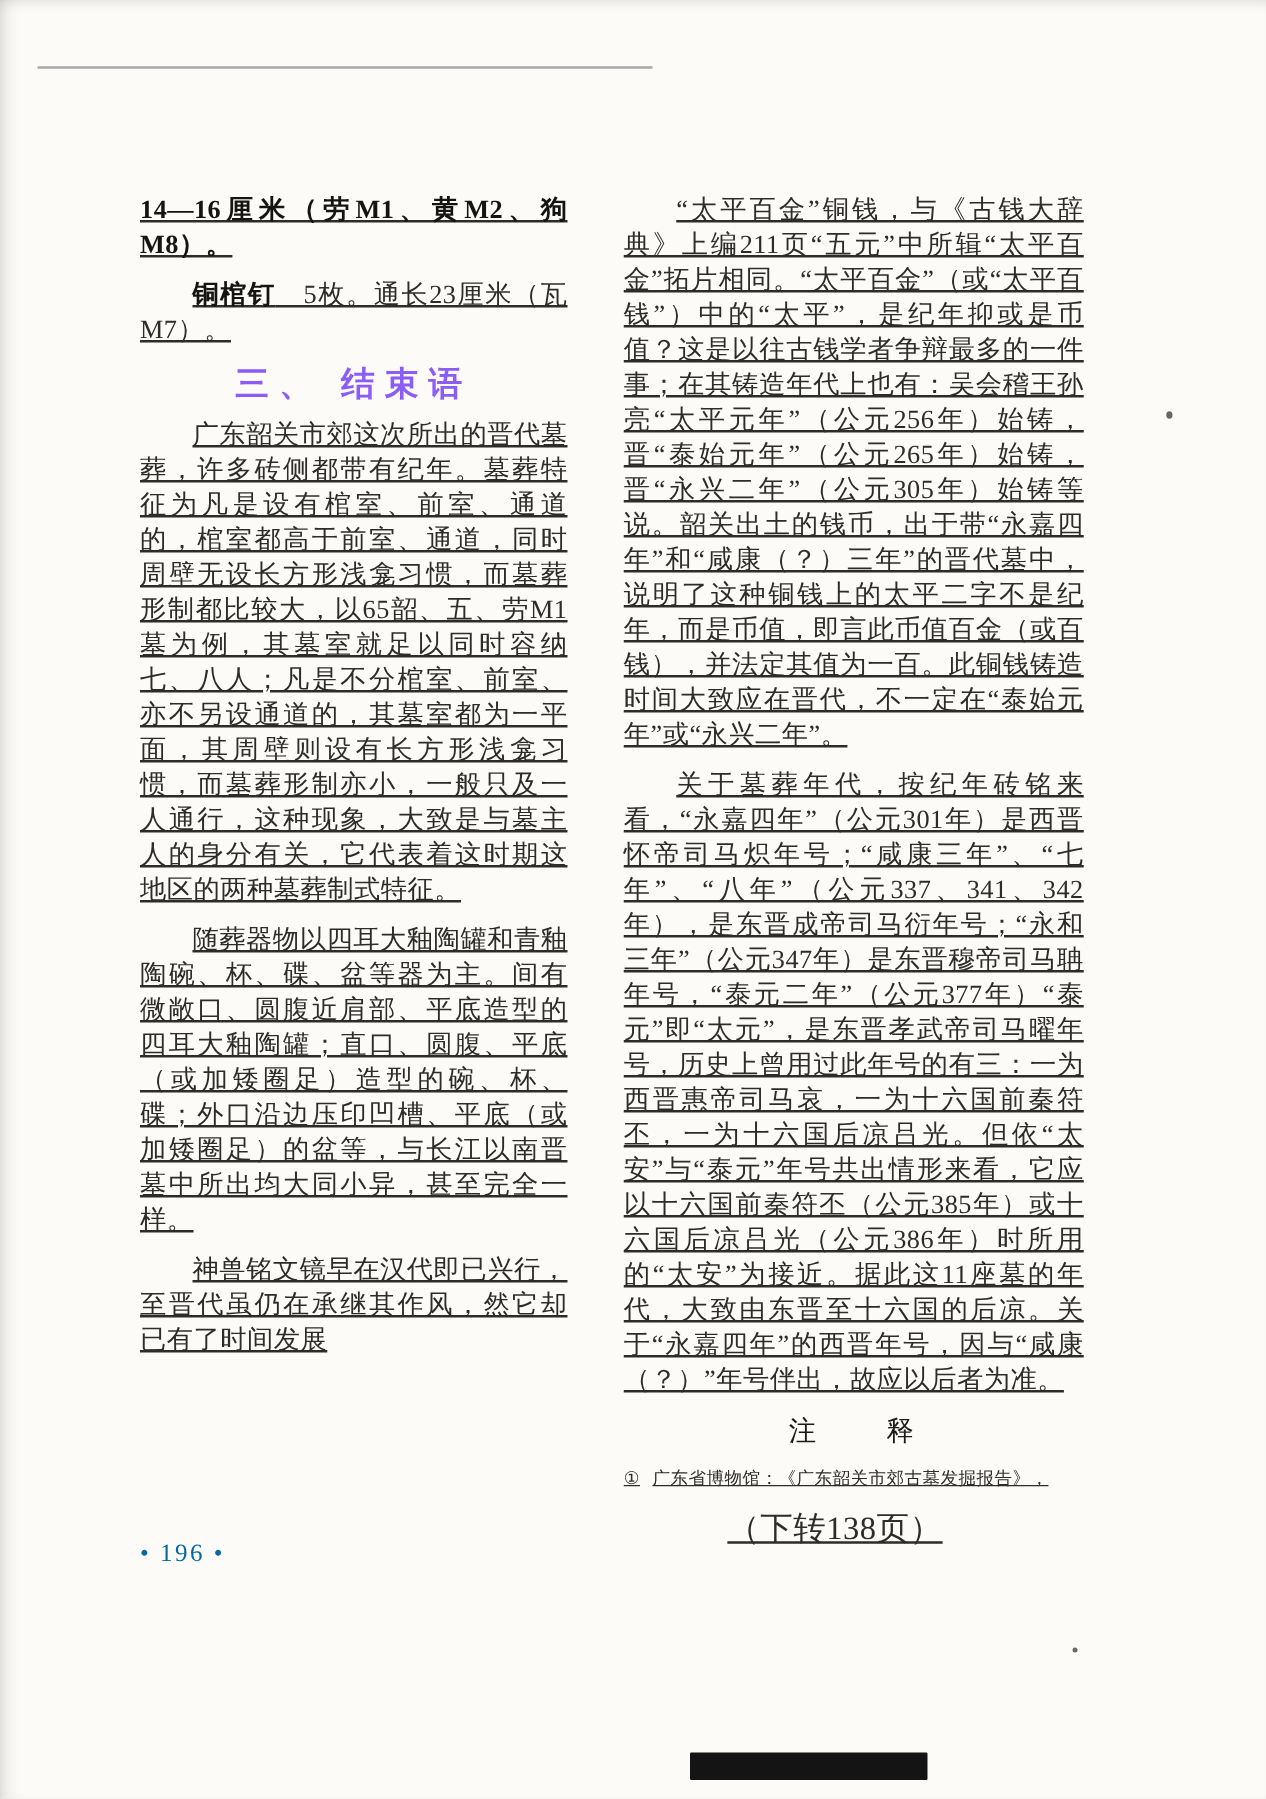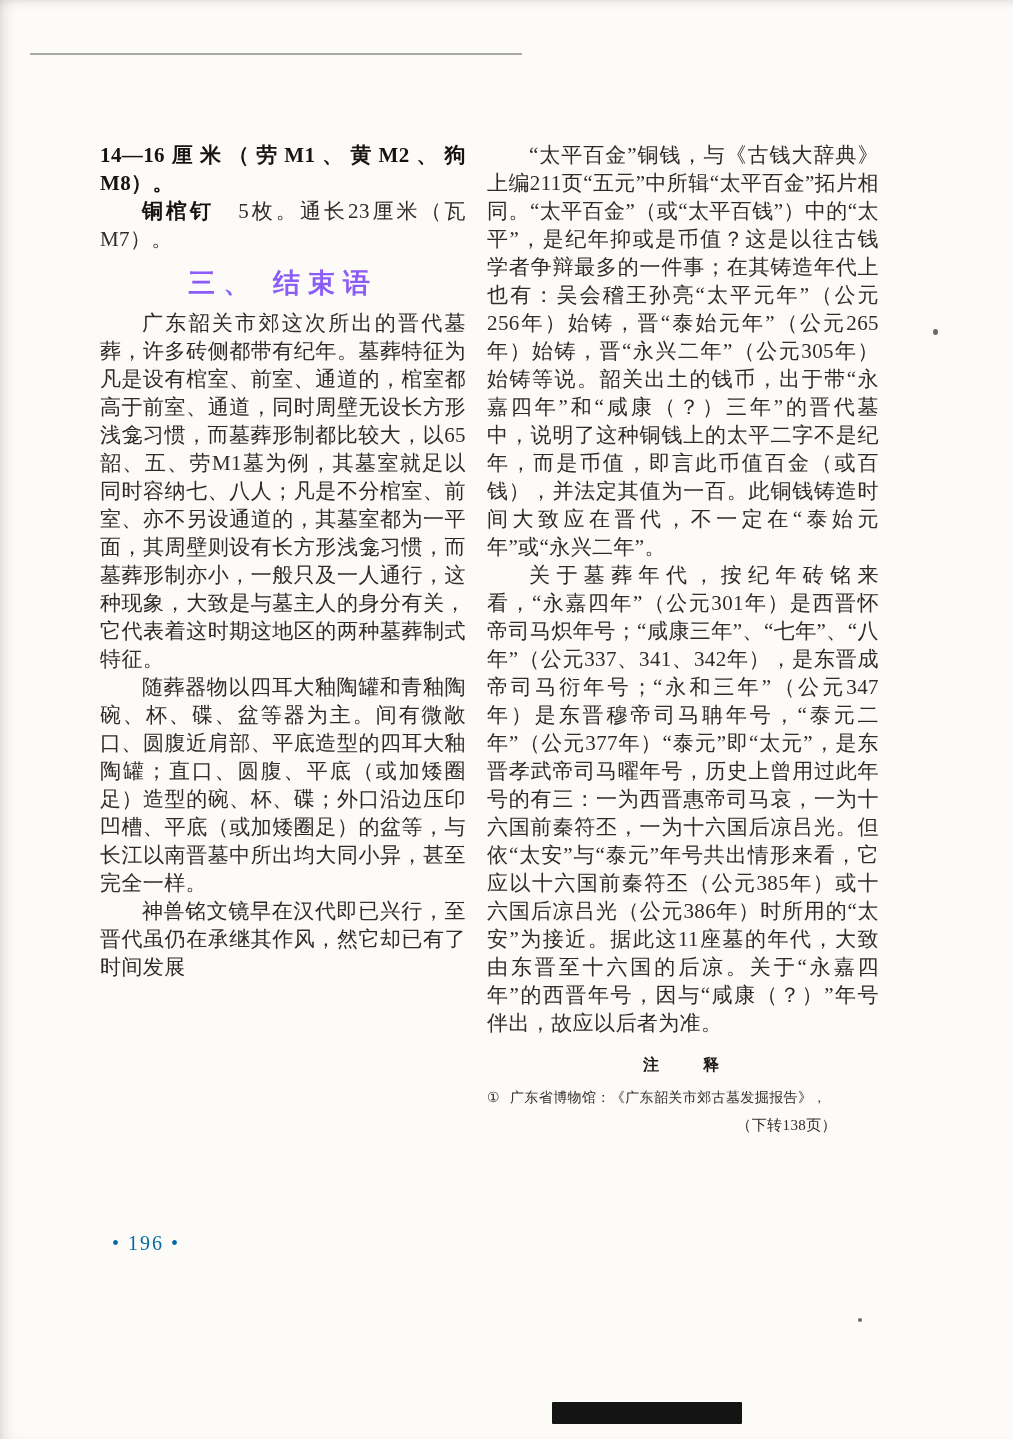--- a/index.html
+++ b/index.html
@@ -18,48 +18,48 @@
   }
   .col{
     position:absolute;top:141px;
     text-align:justify;
     text-justify:inter-character;
     font-size:21px;line-height:28px;
     letter-spacing:0.4px;
   }
   .col.left{left:100px;width:366px;}
   .col.right{left:487px;width:392px;}
-  .col p{margin:0;text-indent:2em;}
+  .col p{margin:12px;text-indent:2em;text-decoration:underline;}
   .col p.no-indent{text-indent:0;}
   .b{font-weight:bold;color:#161412;}
   .section-heading{
     margin:16px 0 12px 0;
     text-align:center;
     font-size:27px;
     font-weight:bold;
     letter-spacing:8px;
     color:#8b5cf6;
     text-indent:0;
   }
   .notes-heading{
     margin:14px 0 6px 0;
     text-align:center;
-    font-size:16px;
-    font-weight:bold;
+    font-size:22px;
+    font-weight:normal;
     letter-spacing:4px;
     color:#1c1a18;
   }
   .footnote{
     font-size:14px;line-height:26px;
     text-indent:0 !important;
   }
   .fn-marker{margin-right:10px;}
   .continued{
-    font-size:15px;
-    text-align:right;
+    font-size:26px;
+    text-align:center;
     margin-right:42px !important;
     text-indent:0 !important;
   }
   .page-number{
     position:absolute;left:112px;top:1232px;
     font-size:20px;font-weight:normal;letter-spacing:2px;color:#0369a1;
   }
   .redaction-bar{
     position:absolute;left:552px;top:1402px;width:190px;height:22px;
     background:#141414;border-radius:1px;

